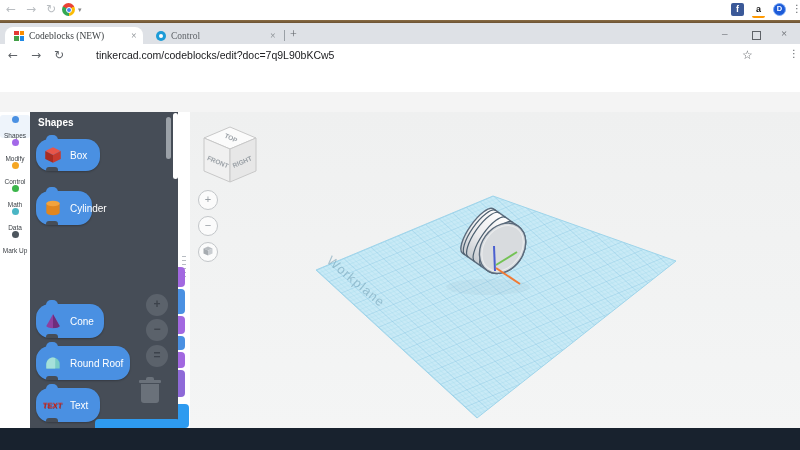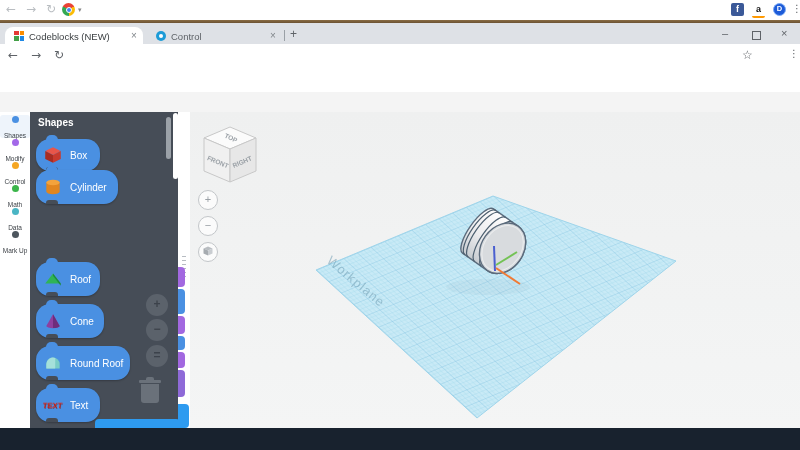--- a/index.html
+++ b/index.html
@@ -15,21 +15,21 @@
   .chrome-ball::after{content:"";position:absolute;left:3.5px;top:3.5px;width:6px;height:6px;
     border-radius:50%;background:#4285f4;border:1px solid #fff;box-sizing:border-box;}
   .srch1{left:89px;top:2px;width:636px;height:16px;border:1px solid #c9cdd2;border-radius:3px;background:#fff;}
   .mag{width:7px;height:7px;border:1.4px solid #6a6f75;border-radius:50%;}
   .mag::after{content:"";position:absolute;left:6px;top:6px;width:4px;height:1.4px;background:#6a6f75;transform:rotate(45deg);}
   input.flat{border:none;outline:none;background:transparent;font-family:"Liberation Sans",sans-serif;}
   .exticon{width:13px;height:13px;top:3px;border-radius:2px;text-align:center;font-size:9px;font-weight:bold;line-height:13px;}
   
   .brown{left:0;top:20px;width:800px;height:3px;background:linear-gradient(#8a6d45,#6b5233);}
   
-  .row2{left:0;top:23px;width:800px;height:31px;background:#dee1e6;}
+  .row2{left:0;top:23px;width:800px;height:31px;background:#dee1e6;font-family:Liberation Serif, serif;}
   .tab{top:4px;height:17px;border-radius:8px 8px 0 0;font-size:9.5px;}
   .tab.active{background:#fff;color:#3c4043;}
   .tab.inactive{color:#5f6368;}
   .tinkfav{width:10px;height:10px;display:grid;grid-template-columns:1fr 1fr;grid-template-rows:1fr 1fr;gap:1px;}
   .tinkfav span{display:block;}
   .closex{font-size:10px;color:#80868b;}
   .winctl{font-size:11px;color:#5f6368;top:4px;}
   
   .row3{left:0;top:44px;width:800px;height:22px;background:#fff;border-bottom:1px solid #ebedef;}
   .addrg{font-size:12px;color:#5f6368;top:4px;font-family:"DejaVu Sans",sans-serif;}
@@ -137,20 +137,21 @@
     <span class="r winctl txt" style="left:722px">–</span>
     <span class="r" style="left:752px;top:8px;width:7px;height:7px;border:1px solid #5f6368"></span>
     <span class="r winctl txt" style="left:781px">×</span>
   </div>
 
   <div class="r row3">
     <span class="r addrg txt" style="left:8px">←</span>
     <span class="r addrg txt" style="left:31px">→</span>
     <span class="r addrg txt" style="left:54px">↻</span>
     <span class="r lock"></span>
+    <span class="r txt" style="left:96px;top:5px;font-size:10.5px;color:#202124">tinkercad.com/codeblocks/edit?doc=7q9L90bKCw5</span>
     <span class="r txt" style="left:742px;top:4px;font-size:12px;color:#5f6368;font-family:'DejaVu Sans',sans-serif">☆</span>
     <span class="r profile3"></span>
     <span class="r txt" style="left:789px;top:4px;font-size:10px;color:#5f6368;font-family:'DejaVu Sans',sans-serif">⋮</span>
   </div>
 
   <div class="r row4">
     <div class="r logo">
       <span class="lg1">T</span>
         <span class="lg2">I</span>
         <span class="lg3">N</span>
@@ -210,33 +211,26 @@
   <span class="r ptitle txt">Shapes</span>
 
   <div class="r block" style="top:139px;height:32px;width:64px">
     <svg width="20" height="20" viewBox="0 0 18 18">
       <polygon points="9,2 16,5.5 9,9 2,5.5" fill="#e8564a"></polygon>
       <polygon points="2,5.5 9,9 9,16 2,12.5" fill="#a82c22"></polygon>
       <polygon points="16,5.5 9,9 9,16 16,12.5" fill="#c83a2e"></polygon>
       </svg>
     <span class="bl">Box</span>
   </div>
-  <div class="r block" style="top:170px;height:34px;width:82px">
+  <div class="r block" style="top:191px;height:34px;width:56px">
     <svg width="20" height="20" viewBox="0 0 18 18">
       <path d="M3,5 L3,13 A6,2.5 0 0 0 15,13 L15,5 Z" fill="#e1861f"></path>
       <ellipse cx="9" cy="5" rx="6" ry="2.5" fill="#f3a33c"></ellipse>
       </svg>
     <span class="bl">Cylinder</span>
-  </div>
-  <div class="r block" style="top:262px;height:34px;width:64px">
-    <svg width="20" height="20" viewBox="0 0 18 18">
-      <polygon points="2,13 9,4 16,13" fill="#2fb457"></polygon>
-      <polygon points="9,4 16,13 16,15 9,6" fill="#1d8a3e"></polygon>
-      </svg>
-    <span class="bl">Roof</span>
   </div>
   <div class="r block" style="top:346px;height:34px;width:94px">
     <svg width="20" height="20" viewBox="0 0 18 18">
       <path d="M3,14 L3,10 A6,6 0 0 1 15,10 L15,14 Z" fill="#79ccc6"></path>
       <path d="M3,10 A6,6 0 0 1 11,4.5 L11,14 L3,14 Z" fill="#a5e0da"></path>
       </svg>
     <span class="bl">Round Roof</span>
   </div>
   <div class="r block" style="top:304px;height:34px;width:68px">
     <svg width="20" height="20" viewBox="0 0 18 18">

